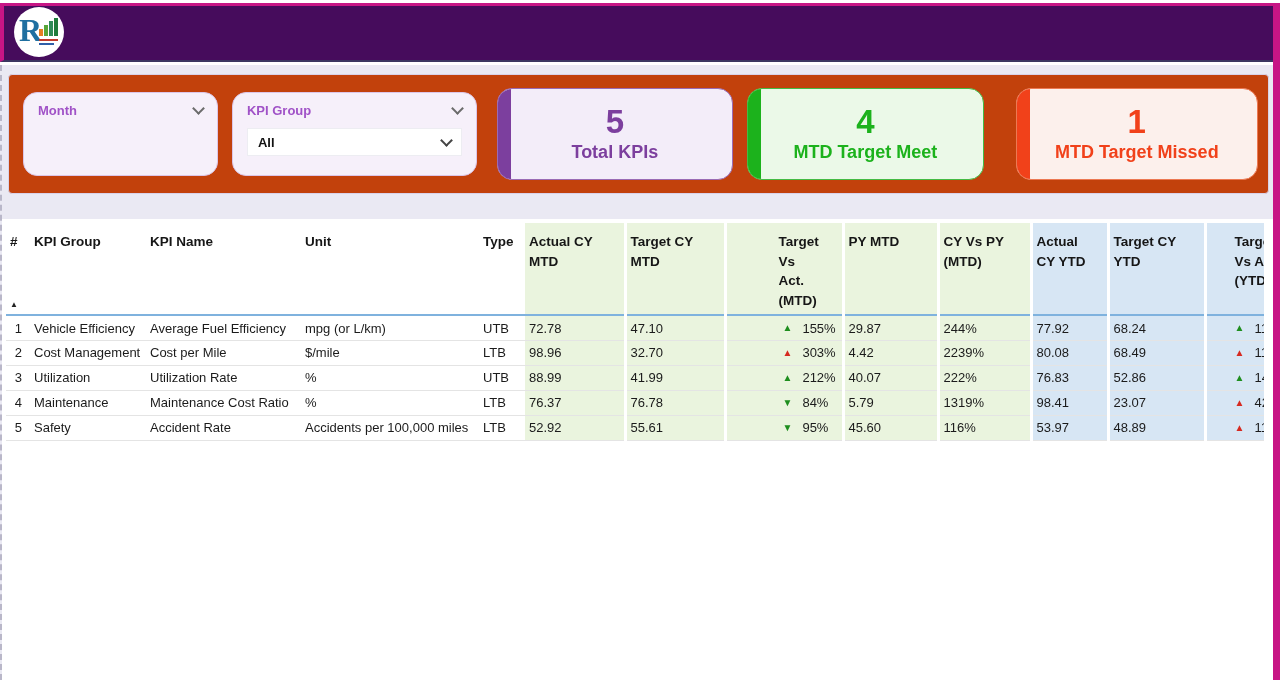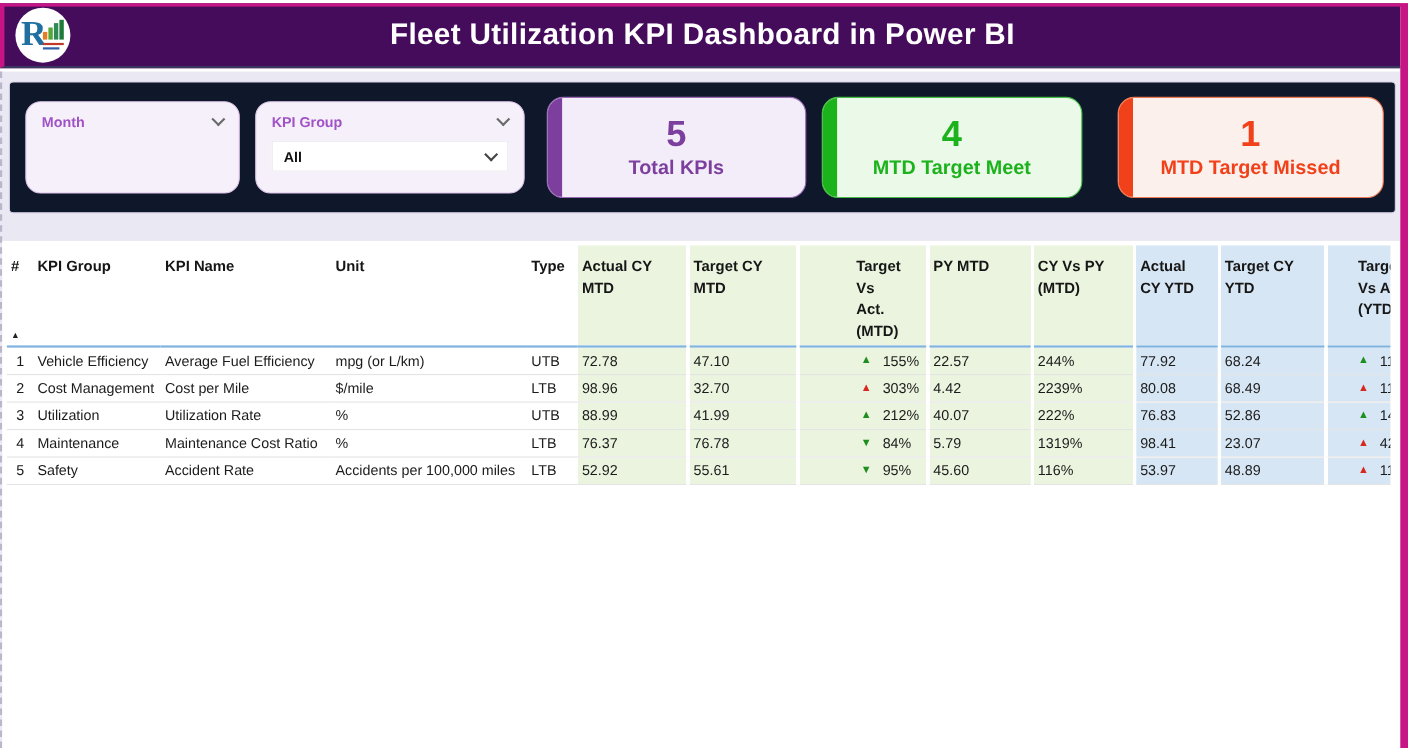--- a/index.html
+++ b/index.html
@@ -17,21 +17,21 @@
               display:flex; align-items:center; justify-content:center; }
   .titlebar h1 { color:#fff; font-size:27px; font-weight:bold; letter-spacing:.3px; }
   .logo { position:absolute; left:10px; top:4px; width:50px; height:50px; border-radius:50%;
           background:#fff; display:flex; align-items:center; justify-content:center; overflow:hidden; }
 
   
   .below { position:absolute; top:62px; left:0; right:7px; bottom:3px;
            background:#EAE9F3; border-left:2px dashed #B9B7C9; }
 
   
-  .panel { margin:9px 4px 0 6px; height:120px; background:#0f172a; border:1px solid #D9D2E9;
+  .panel { margin:9px 4px 0 6px; height:120px; background:#c2410c; border:1px solid #D9D2E9;
            border-radius:4px; display:flex; align-items:center; gap:14px; padding:0 10px 0 14px; }
 
   .filter-card { width:196px; height:84px; background:#F6F0FA; border:1px solid #DCC6E8;
                  border-radius:14px; padding:10px 14px; }
   .filter-card.wide { width:246px; }
   .filter-head { display:flex; align-items:center; justify-content:space-between; }
   .filter-label { color:#A052C7; font-weight:bold; font-size:13px; }
   .chev { width:9px; height:9px; border-right:2px solid #6b6b6b; border-bottom:2px solid #6b6b6b;
           transform:rotate(45deg); margin-top:-4px; }
   .select-box { margin-top:10px; height:28px; background:#fff; border:1px solid #EDEDF2;
@@ -83,21 +83,20 @@
       <svg width="44" height="44" viewBox="0 0 44 44">
         <text x="2" y="31" font-family="Liberation Serif, serif" font-size="32" font-weight="bold" fill="#1F6FA0">R</text>
         <rect x="22" y="19" width="4" height="7" fill="#E67E22"></rect>
         <rect x="27" y="15" width="4" height="11" fill="#57A639"></rect>
         <rect x="32" y="11" width="4" height="15" fill="#2E8B57"></rect>
         <rect x="37" y="8" width="4" height="18" fill="#1E7B3A"></rect>
         <rect x="22" y="29" width="19" height="2" fill="#C0392B"></rect>
         <rect x="22" y="33" width="15" height="2" fill="#2F5FA8"></rect>
       </svg>
     </div>
-    <h1>Fleet Utilization KPI Dashboard in Power BI</h1>
   </div>
 
   <div class="below">
 
     <div class="panel">
 
       <div class="filter-card">
         <div class="filter-head">
           <span class="filter-label">Month</span>
           <span class="chev"></span>
@@ -181,21 +180,21 @@
                 <td>mpg (or L/km)</td>
                 <td>UTB</td>
                 <td class="g-mtd a-right">72.78</td>
                 <td class="g-mtd a-right">47.10</td>
                 <td class="g-mtd">
                   <div class="tva" style="padding-left: 52px;">
                     <span class="arrow green">▲</span>
                     <span>155%</span>
                   </div>
                 </td>
-                <td class="g-mtd a-right">22.57</td>
+                <td class="g-mtd a-right">29.87</td>
                 <td class="g-mtd a-right">244%</td>
                 <td class="g-ytd a-right">77.92</td>
                 <td class="g-ytd a-right">68.24</td>
                 <td class="g-ytd">
                   <div class="tva" style="padding-left: 24px;">
                     <span class="arrow green">▲</span>
                     <span>114%</span>
                   </div>
                 </td>
               </tr>

